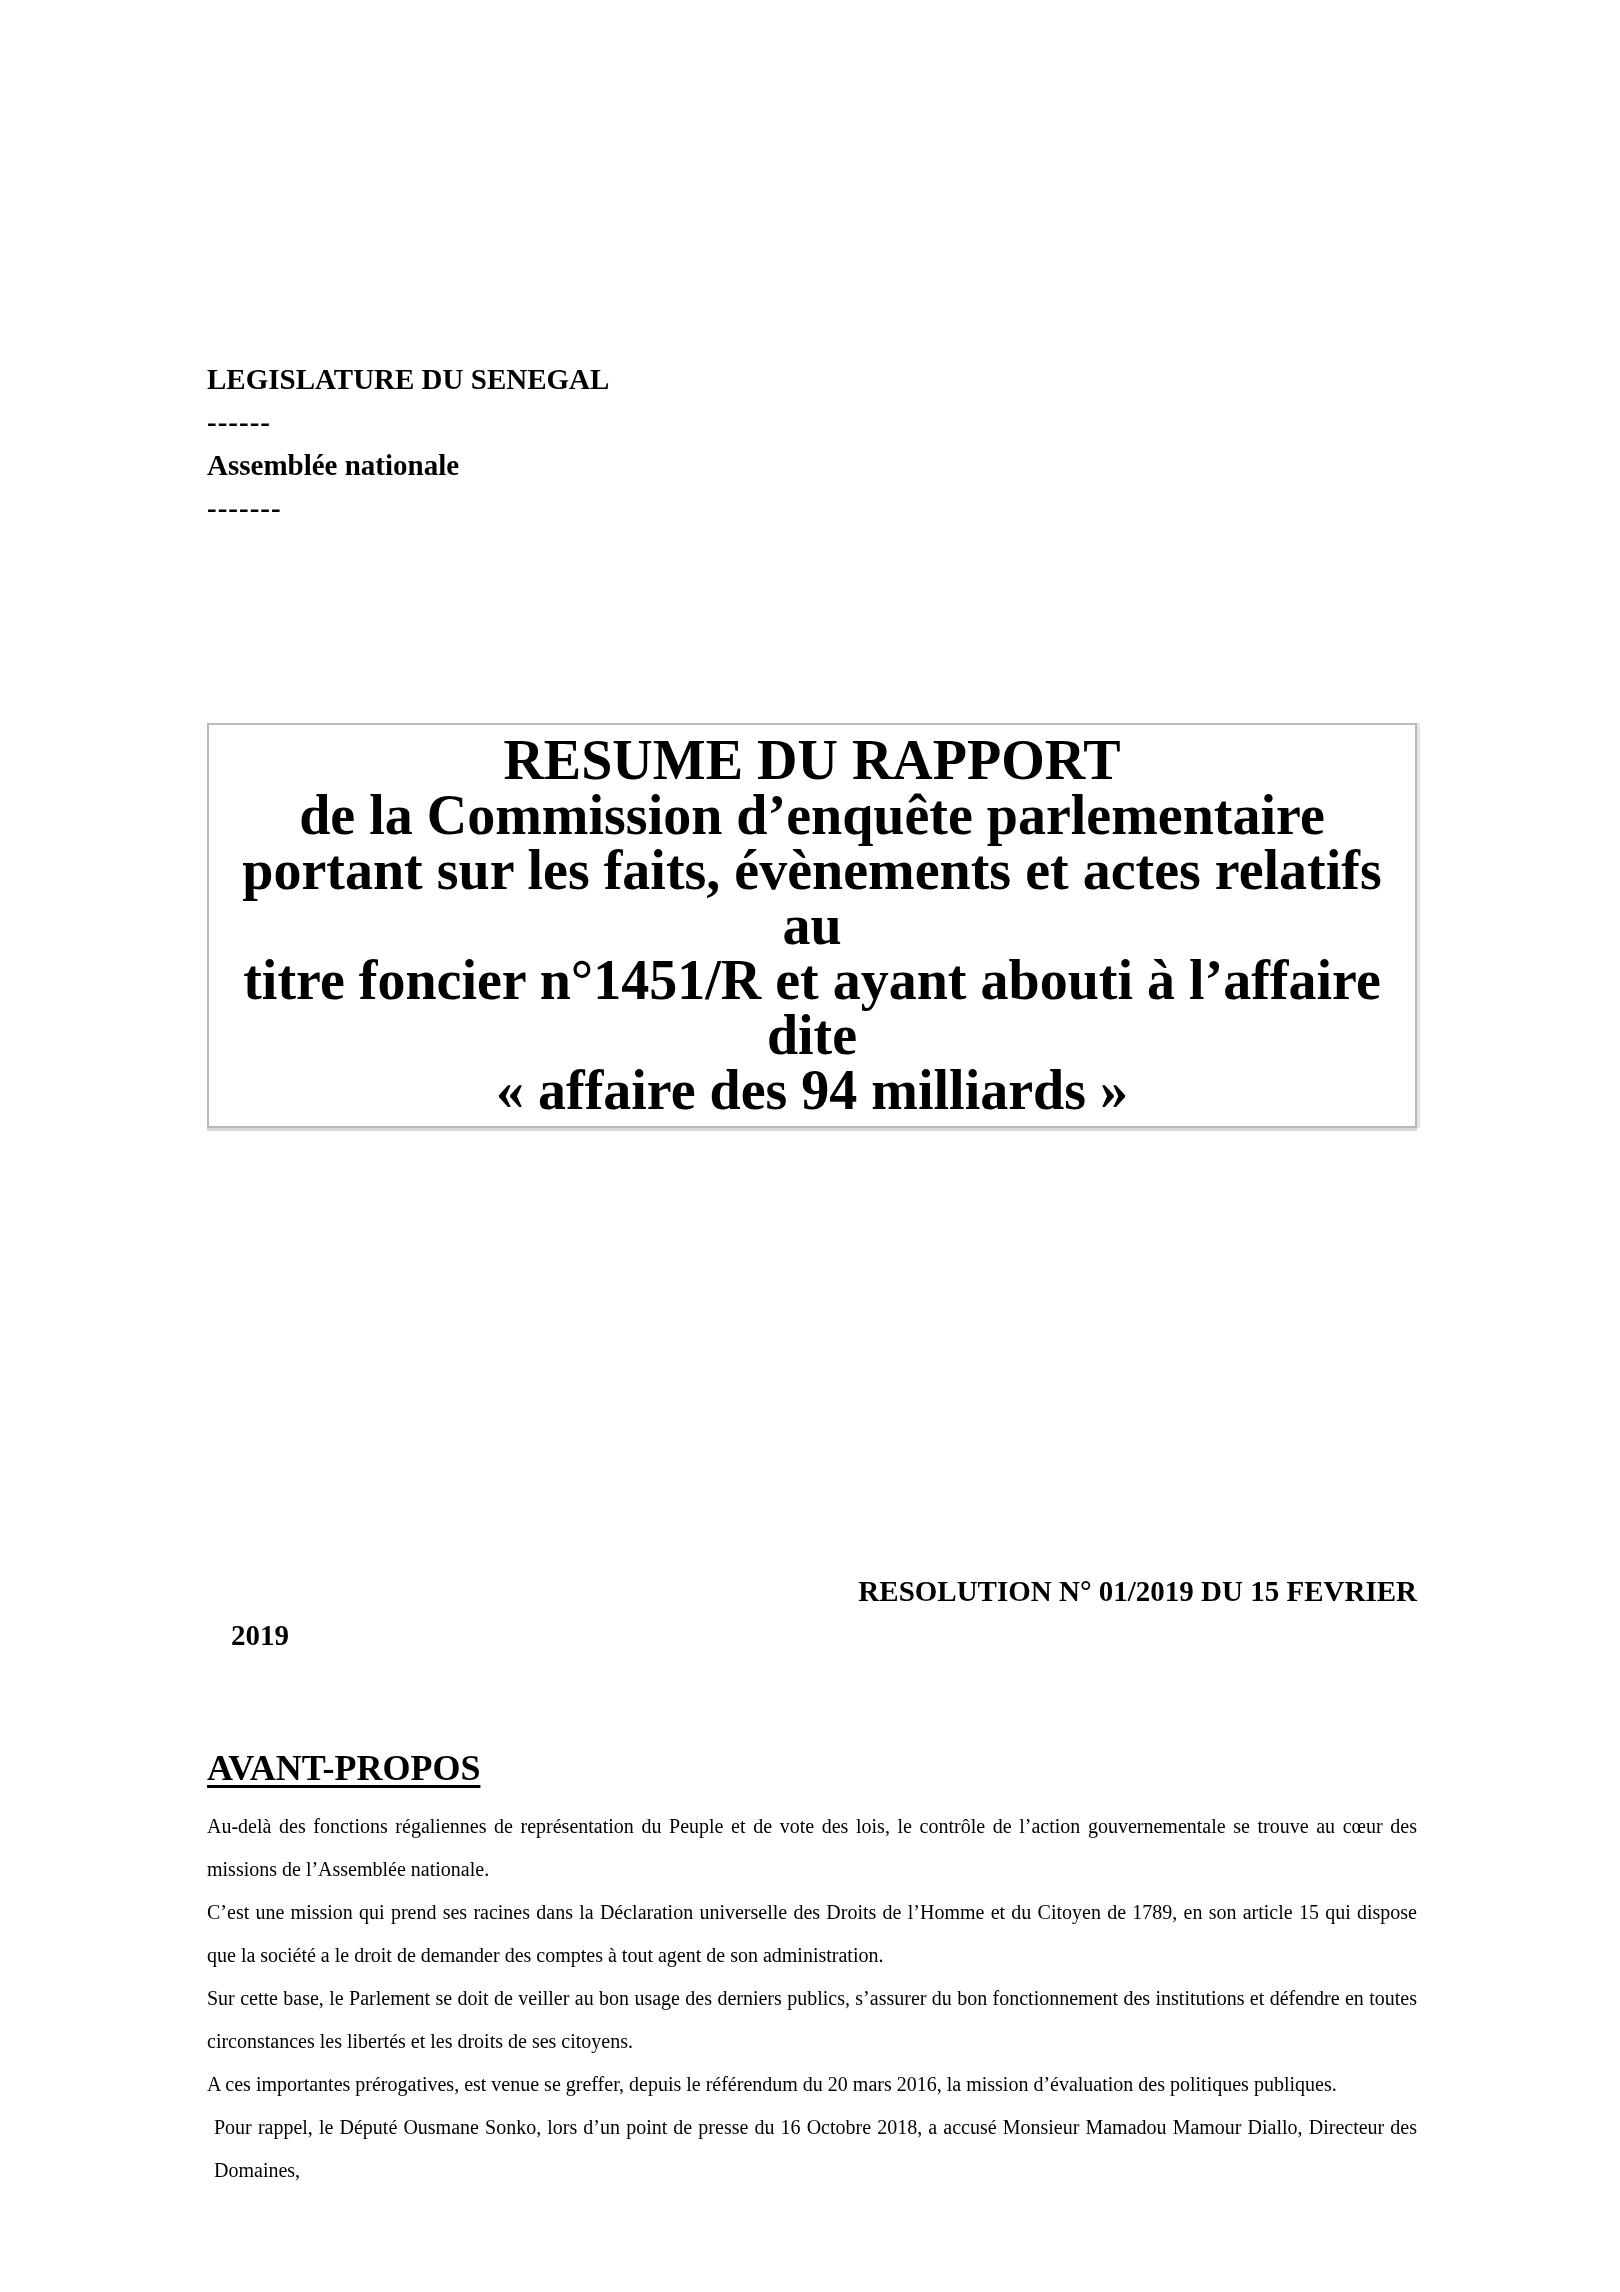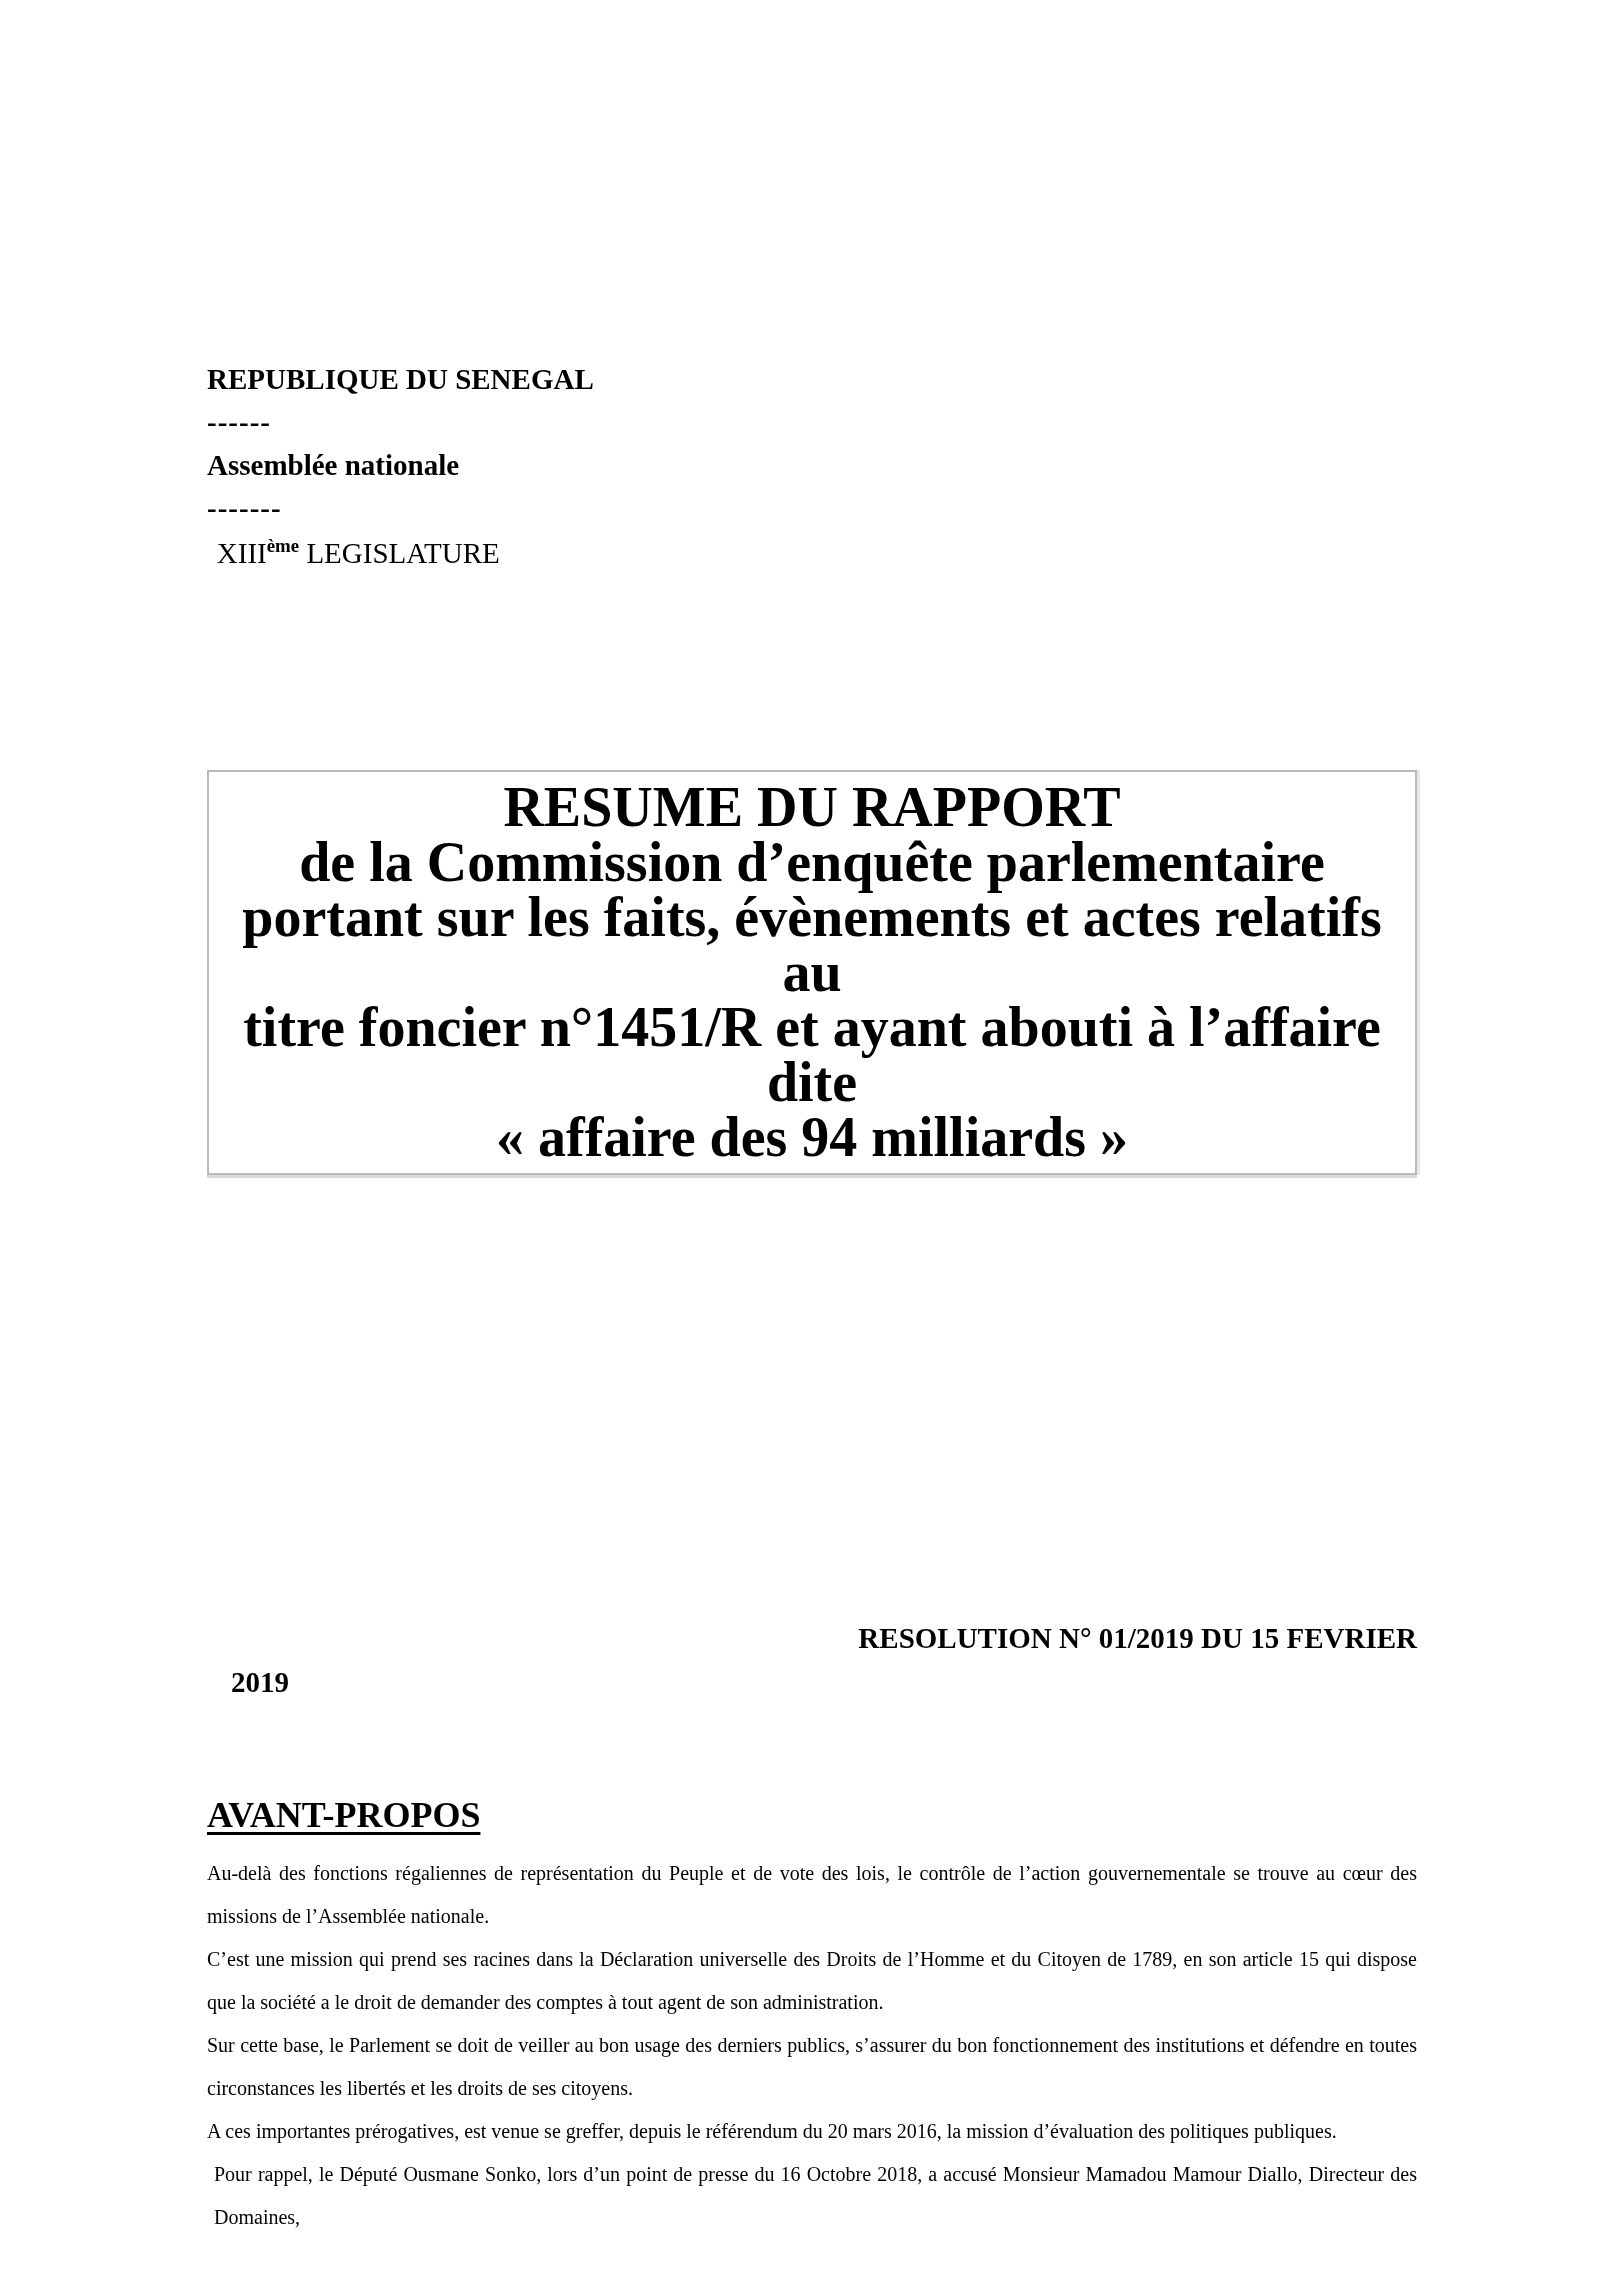--- a/index.html
+++ b/index.html
@@ -96,25 +96,24 @@
     margin-left: 7px;
   }
 </style>
 </head>
 <body>
 
 <div class="page">
   <div class="content">
 
     <div class="doc-header">
-      <div class="hline">REPUBLIQUE DU SENEGAL</div>
+      <div class="hline">LEGISLATURE DU SENEGAL</div>
       <div class="dashes">------</div>
       <div class="hline">Assemblée nationale</div>
       <div class="dashes">-------</div>
-      <div class="legislature-line"><span>XIII</span><sup>ème</sup><span> LEGISLATURE</span></div>
     </div>
 
     <div class="title-box">
       <div>RESUME DU RAPPORT</div>
       <div>de la Commission d’enquête parlementaire</div>
       <div>portant sur les faits, évènements et actes relatifs au</div>
       <div>titre foncier n°1451/R et ayant abouti à l’affaire dite</div>
       <div>« affaire des 94 milliards »</div>
     </div>
 

